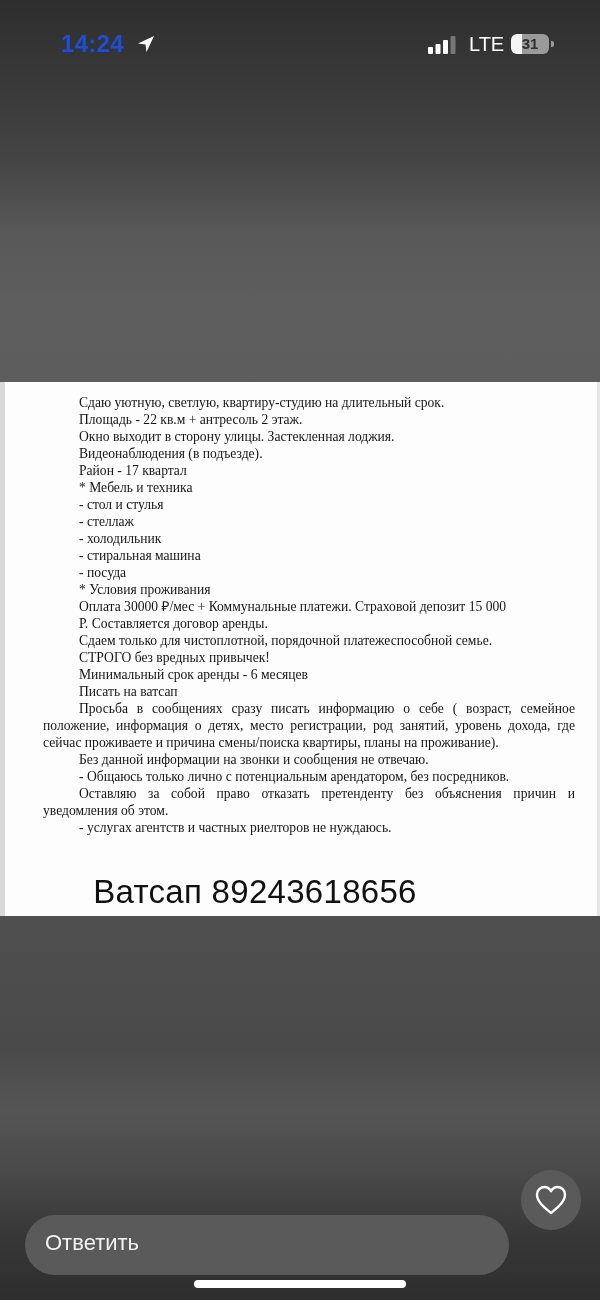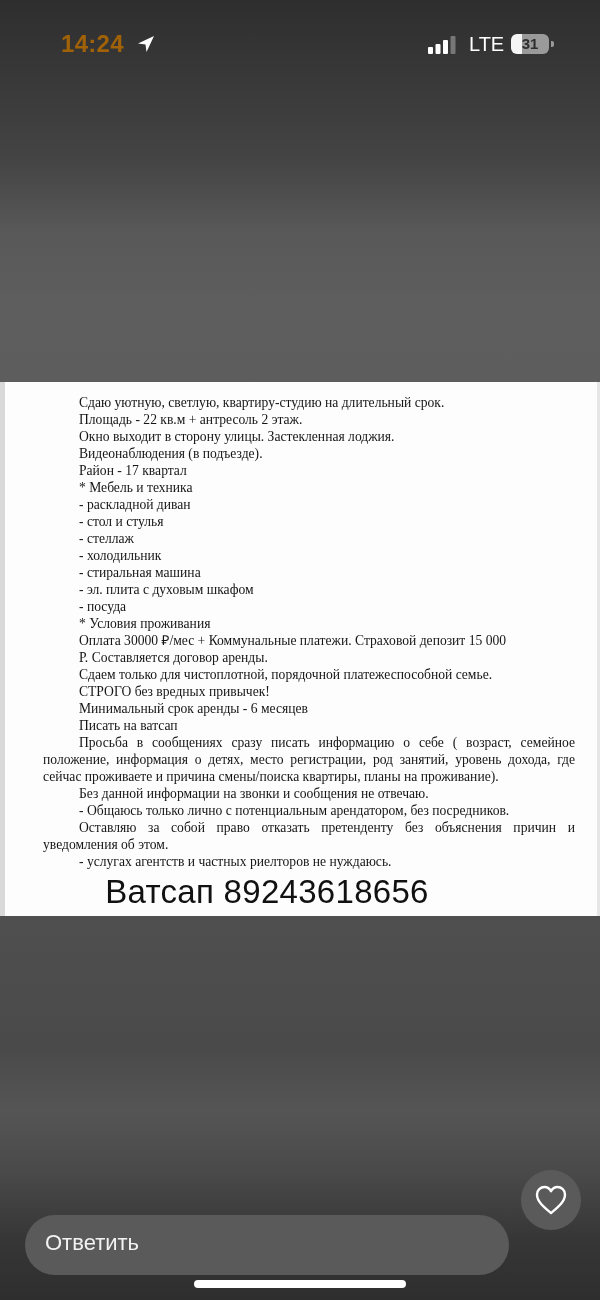--- a/index.html
+++ b/index.html
@@ -4,21 +4,21 @@
   <style>
     html, body { margin: 0; padding: 0; }
     body {
       width: 600px; height: 1300px; overflow: hidden; position: relative;
       font-family: "Liberation Sans", sans-serif;
       background: linear-gradient(180deg, #2e2e2e 0px, #363636 60px, #444 160px, #585858 230px, #5e5e5e 300px, #5d5d5d 382px, #4f4f4f 916px, #4a4a4a 1050px, #555 1110px, #4a4a4a 1170px, #363636 1240px, #2e2e2e 1300px);
     }
     
     .status-bar { position: absolute; top: 0; left: 0; width: 600px; height: 90px; }
     .time {
-      position: absolute; left: 61px; top: 30px; color: #a16207;
+      position: absolute; left: 61px; top: 30px; color: #1d4ed8;
       font-size: 24px; font-weight: 700; letter-spacing: 0.3px;
     }
     .loc-icon { position: absolute; left: 136px; top: 34px; width: 20px; height: 20px; }
     .signal { position: absolute; left: 428px; top: 36px; width: 30px; height: 18px; }
     .lte { position: absolute; left: 469px; top: 33px; color: #fff; font-size: 20px; font-weight: 400; }
     .battery { position: absolute; left: 511px; top: 34px; width: 44px; height: 38px; }
     .battery-body {
       position: absolute; left: 0; top: 0; width: 38px; height: 20px; border-radius: 6px;
       background: linear-gradient(90deg, #f5f5f5 0, #f5f5f5 30%, #9a9a9a 30%, #9a9a9a 100%);
     }
@@ -34,21 +34,21 @@
       background: #fdfdfd; box-sizing: border-box;
       border-left: 5px solid #d9d9d9; border-right: 3px solid #e6e6e6;
     }
     .doc-text {
       position: absolute; left: 38px; top: 12px; width: 532px;
       font-family: "Liberation Serif", serif; font-size: 13.6px; line-height: 17px; color: #151515;
     }
     .doc-line { white-space: nowrap; padding-left: 36px; }
     .para { text-align: justify; text-align-last: left; text-indent: 36px; }
     .contact {
-      position: absolute; left: 16px; width: 492px; top: 491px; text-align: center;
+      position: absolute; left: 4px; width: 492px; top: 491px; text-align: center;
       font-family: "Liberation Sans", sans-serif; font-size: 33px; color: #111; letter-spacing: 0.3px;
     }
 
     
     .reply-field {
       position: absolute; left: 25px; top: 1170px; width: 484px; height: 60px; border-radius: 30px;
       background: #5a5a5a; box-sizing: border-box; padding-left: 20px; margin-top: 45px;
     }
     .reply-placeholder { color: #f2f2f2; font-size: 22px; line-height: 56px; }
     .like-button {
@@ -82,26 +82,24 @@
 </div>
 
 <div class="doc">
   <div class="doc-text">
     <div class="doc-line">Сдаю уютную, светлую, квартиру-студию на длительный срок.</div>
     <div class="doc-line">Площадь - 22 кв.м + антресоль 2 этаж.</div>
     <div class="doc-line">Окно выходит в сторону улицы. Застекленная лоджия.</div>
     <div class="doc-line">Видеонаблюдения (в подъезде).</div>
     <div class="doc-line">Район - 17 квартал</div>
     <div class="doc-line">* Мебель и техника</div>
-    <div class="doc-line">- раскладной диван</div>
     <div class="doc-line">- стол и стулья</div>
     <div class="doc-line">- стеллаж</div>
     <div class="doc-line">- холодильник</div>
     <div class="doc-line">- стиральная машина</div>
-    <div class="doc-line">- эл. плита с духовым шкафом</div>
     <div class="doc-line">- посуда</div>
     <div class="doc-line">* Условия проживания</div>
     <div class="doc-line">Оплата 30000 ₽/мес + Коммунальные платежи. Страховой депозит 15 000</div>
     <div class="doc-line">Р. Составляется договор аренды.</div>
     <div class="doc-line">Сдаем только для чистоплотной, порядочной платежеспособной семье.</div>
     <div class="doc-line">СТРОГО без вредных привычек!</div>
     <div class="doc-line">Минимальный срок аренды - 6 месяцев</div>
     <div class="doc-line">Писать на ватсап</div>
     <div class="para">Просьба в сообщениях сразу писать информацию о себе ( возраст, семейное положение, информация о детях, место регистрации, род занятий, уровень дохода, где сейчас проживаете и причина смены/поиска квартиры, планы на проживание).</div>
     <div class="para">Без данной информации на звонки и сообщения не отвечаю.</div>

